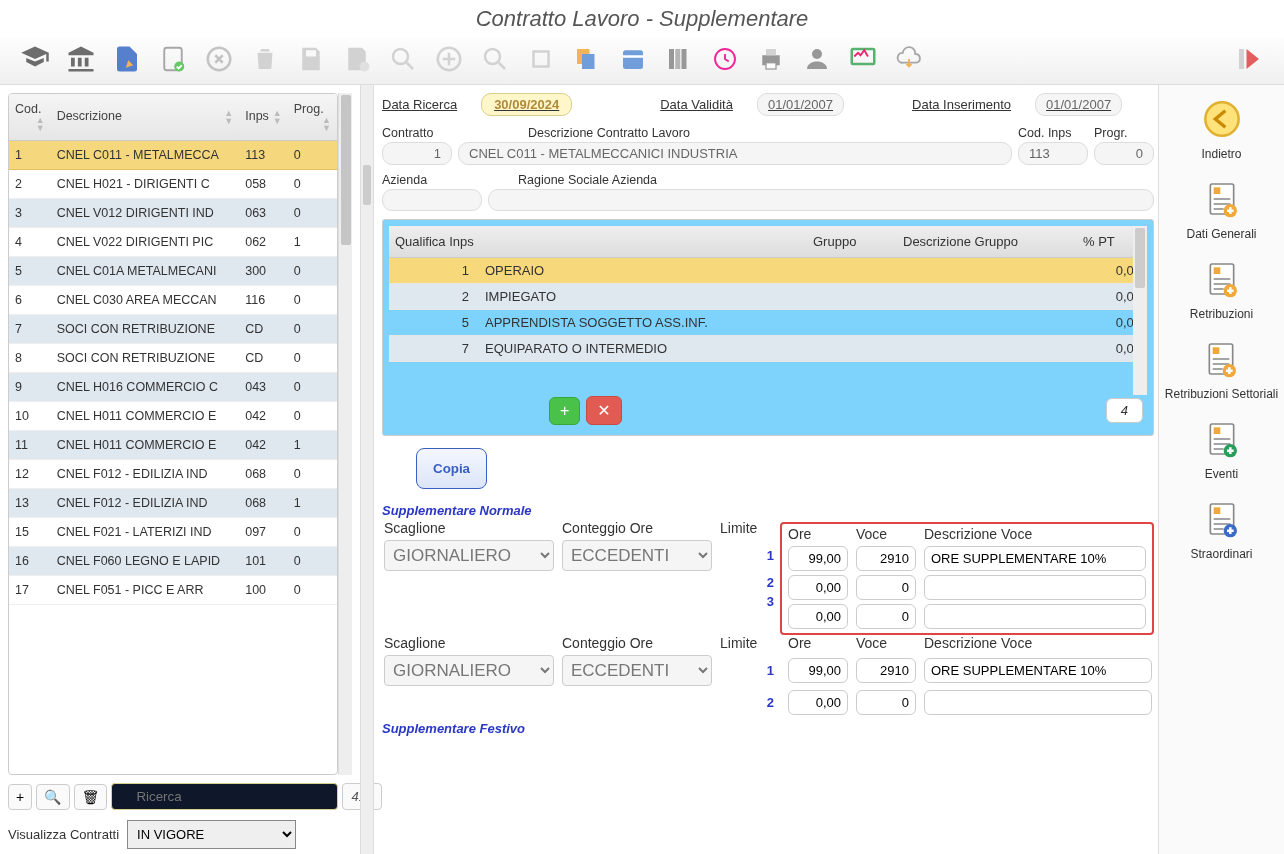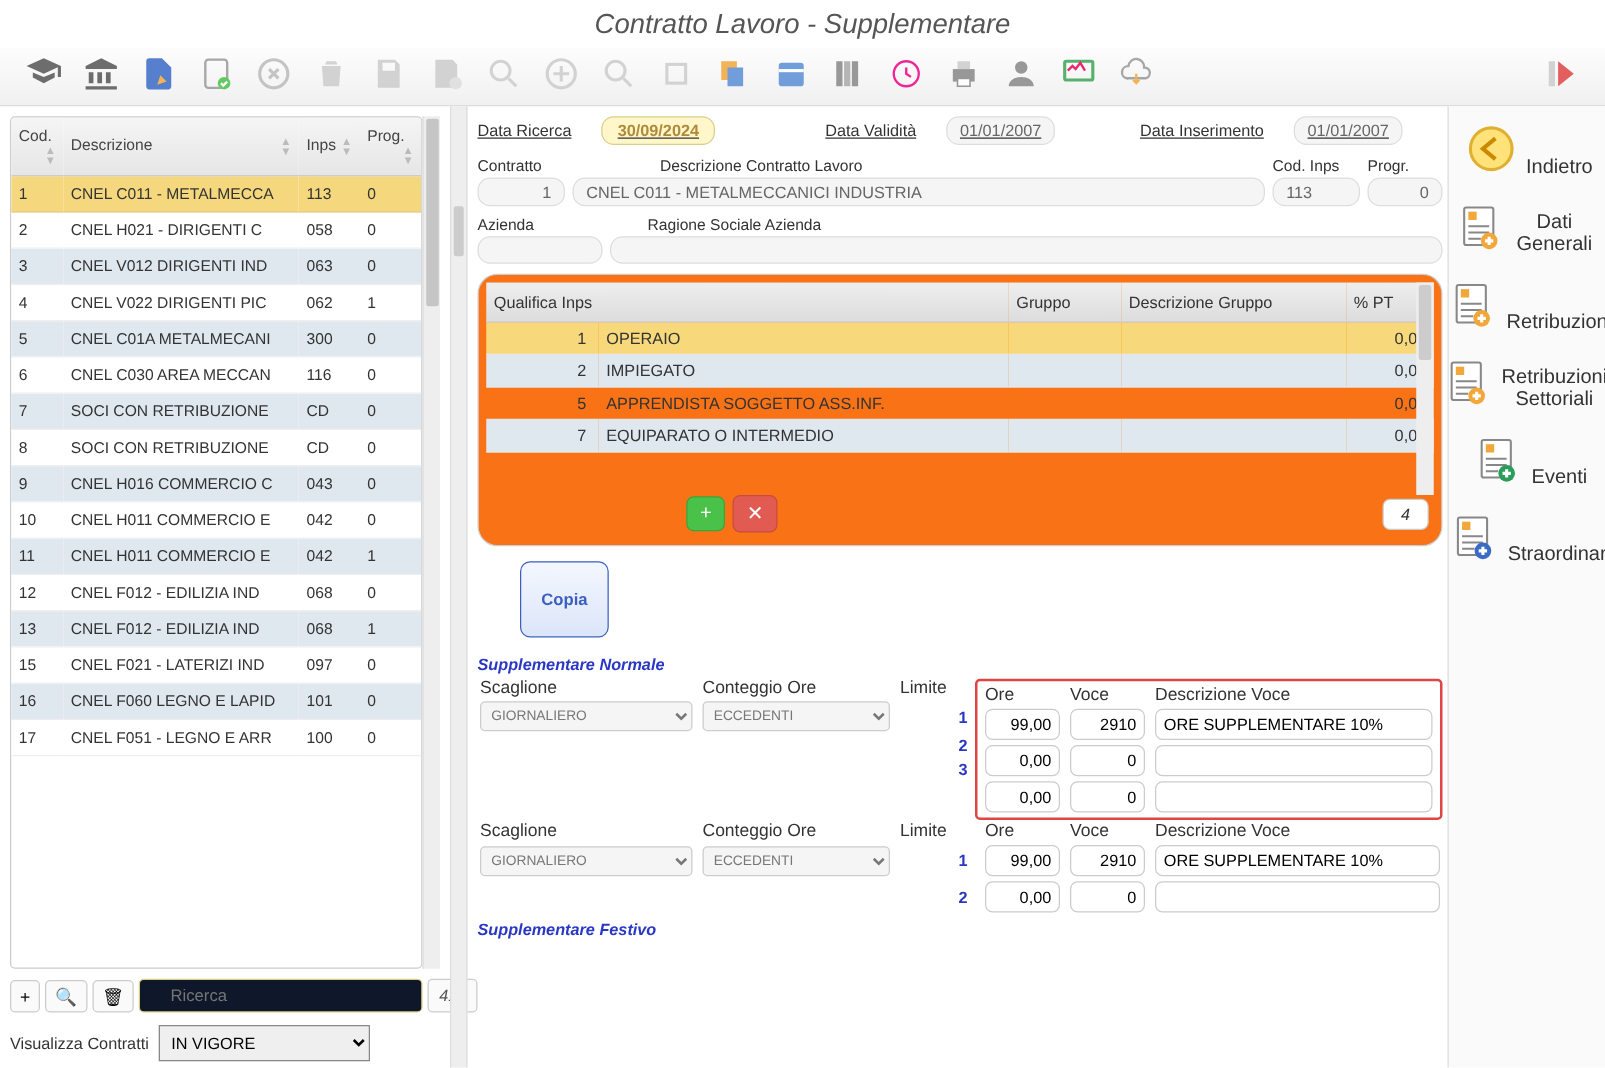--- a/index.html
+++ b/index.html
@@ -146,21 +146,21 @@
   background:#f5f5f5; border:1px solid #ddd; border-radius:10px; padding:3px 10px; color:#666; display:inline-block;
 }
 .field-ro.right { text-align:right; }
 .top-dates { display:flex; gap:24px; align-items:center; margin-bottom:10px;text-decoration:underline; }
 .grid-contract-head { display:grid; grid-template-columns:70px 1fr 70px 60px; gap:6px; font-size:12.5px; color:#333; margin-bottom:2px; }
 .grid-contract-val { display:grid; grid-template-columns:70px 1fr 70px 60px; gap:6px; margin-bottom:8px; }
 .grid-azienda-head { display:grid; grid-template-columns:100px 1fr; gap:6px; font-size:12.5px; margin-bottom:2px; }
 .grid-azienda-val { display:grid; grid-template-columns:100px 1fr; gap:6px; margin-bottom:8px; }
 
 .inner-box {
-  border:1px solid #ccc; border-radius:16px; padding:6px 6px 6px 6px; background:#f97316;
+  border:1px solid #ccc; border-radius:3px; padding:6px 6px 6px 6px; background:#7dd3fc;
   position: relative;
 }
 .qual-grid { width:100%; border-collapse:collapse; font-size:13px; }
 .qual-grid thead th {
   background:linear-gradient(#eee,#ddd); padding:8px 6px; text-align:left; font-weight:normal; border-bottom:1px solid #ccc;
 }
 .qual-grid tbody td { padding:5px 6px; border-bottom:1px solid #e6e6e6; }
 .qual-grid tbody tr:nth-child(even){ background:#dfe7ef; }
 .qual-grid tbody tr.selected{ background:#f7d87a !important; }
 .qual-cod { width:90px; text-align:right; padding-right:10px !important; }
@@ -169,52 +169,52 @@
 .qual-descg { width:180px; }
 .qual-scroll { position:absolute; top:6px; right:6px; bottom:40px; width:14px; background:#eee; }
 .qual-scroll .th { width:10px; background:#ccc; height:60px; margin:2px auto; border-radius:2px; }
 .qual-bottom { display:flex; align-items:center; gap:6px; margin-top:34px; padding:0 4px 4px 160px; }
 .btn-green { background:#4ac24a; color:#fff; border:1px solid #3aa63a; border-radius:6px; padding:4px 10px; font-size:16px; cursor:pointer; }
 .btn-red { background:#e25b52; color:#fff; border:1px solid #c84b42; border-radius:6px; padding:4px 10px; font-size:16px; cursor:pointer; }
 .count4 { margin-left:auto; border:1px solid #ccc; border-radius:6px; padding:4px 14px; font-style:italic; background:#fff; }
 
 .btn-copia {
   margin:12px 0 8px 34px; display:inline-block; border:1px solid #3a5fc0; color:#3a5fc0;
-  background:linear-gradient(#f4f7ff,#dce5f9); padding:22px 16px; border-radius:8px; cursor:pointer; font-weight:bold;
+  background:linear-gradient(#f4f7ff,#dce5f9); padding:12px 16px; border-radius:8px; cursor:pointer; font-weight:bold;
 }
 .section-title { color:#2a37c4; font-weight:bold; font-style:italic; margin:6px 0 2px 0; }
 .supp-head { display:grid; grid-template-columns:170px 150px 60px 60px 60px 1fr; gap:8px; font-size:14px; color:#333; padding:0 2px;}
 .supp-row { display:grid; grid-template-columns:170px 150px 60px 60px 60px 1fr; gap:8px; align-items:center; margin-top:4px; padding:0 2px;}
 .supp-row .limite { color:#2a37c4; font-weight:bold; text-align:right; padding-right:6px; }
 .supp-row input, .supp-row .ro-input {
   border:1px solid #ccc; border-radius:6px; padding:4px 6px; background:#fff; font-size:13px; width:100%;
 }
 .supp-row select {
-  border:1px solid #ccc; border-radius:4px; padding:4px; background:#f5f5f5; color:#777; width:100%; font-size:11px;
+  border:1px solid #ccc; border-radius:4px; padding:4px; background:#f5f5f5; color:#777; width:100%; font-size:17px;
 }
 .supp-row .num { text-align:right; }
 .red-box {
   border:2px solid #e04444; border-radius:4px; padding:2px 4px 4px 4px; margin-top:2px;
 }
 .red-box .supp-head { grid-template-columns:60px 60px 1fr; }
 .red-box .supp-row { grid-template-columns:60px 60px 1fr; }
 
 .supp-block { display:grid; grid-template-columns: 390px 1fr; gap:8px; align-items:start; }
 .supp-left .supp-head { grid-template-columns:170px 150px 60px; }
 .supp-left .supp-row { grid-template-columns:170px 150px 60px; }
 
 
 .right-panel {
   width: 126px;
   border-left:1px solid #ddd;
   background:#fafafa;
   padding:10px 4px;
   display:flex; flex-direction:column; align-items:center; gap:14px;
 }
-.right-item { display:flex; align-items:flex-end; gap:4px; font-size:16px; text-align:center; cursor:pointer; }
+.right-item { display:flex; flex-direction:column; align-items:center; gap:4px; font-size:12px; text-align:center; cursor:pointer; }
 .right-item svg { width:40px; height:40px; }
 .right-item .ic-wrap { width:48px; height:48px; display:flex; align-items:center; justify-content:center; }
 </style>
 </head>
 <body>
 
 <div class="title-bar">Contratto Lavoro - Supplementare</div>
 
 <div class="toolbar">
   <div class="tb-icon">
@@ -444,21 +444,21 @@
                 <td class="col-prog">0</td>
               </tr>
               <tr>
                 <td class="col-cod">16</td>
                 <td class="col-desc">CNEL F060 LEGNO E LAPID</td>
                 <td class="col-inps">101</td>
                 <td class="col-prog">0</td>
               </tr>
               <tr>
                 <td class="col-cod">17</td>
-                <td class="col-desc">CNEL F051 - LEGNO E ARR</td>
+                <td class="col-desc">CNEL F051 - PICC E ARR</td>
                 <td class="col-inps">100</td>
                 <td class="col-prog">0</td>
               </tr>
             </tbody>
         </table>
       </div>
       <div class="scroll-gap">
           <div class="thumb"></div>
         </div>
     </div>

